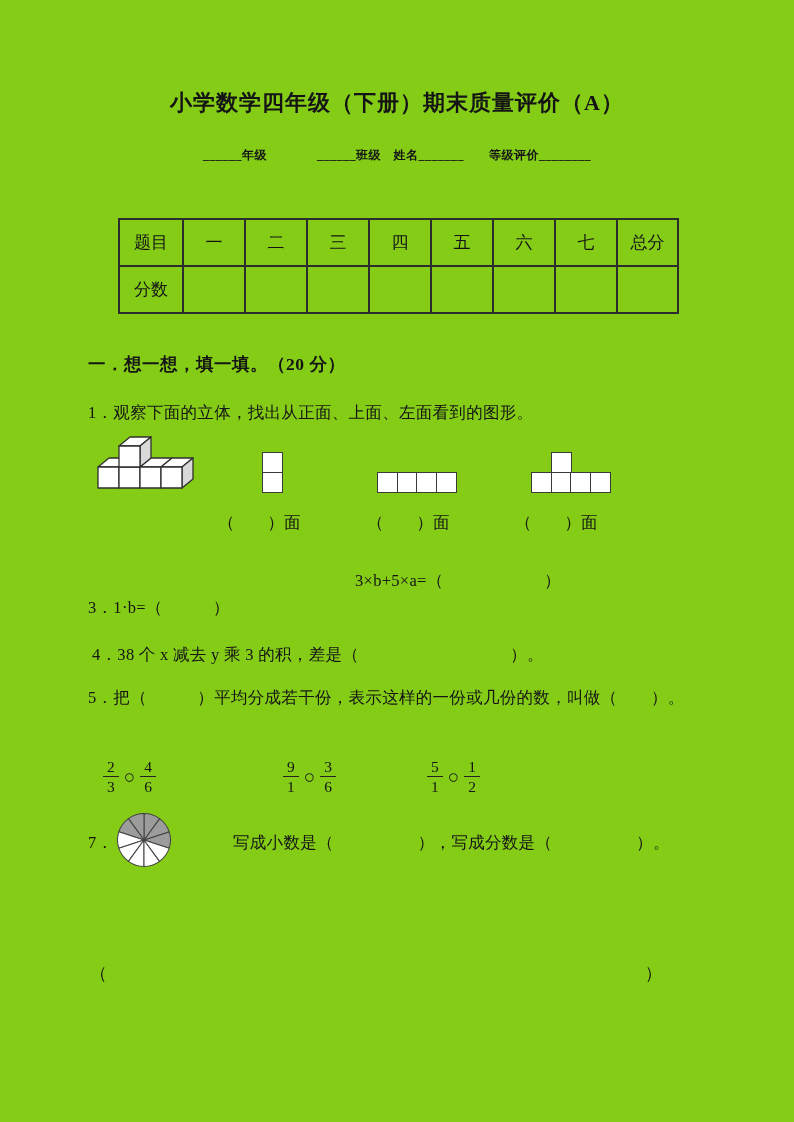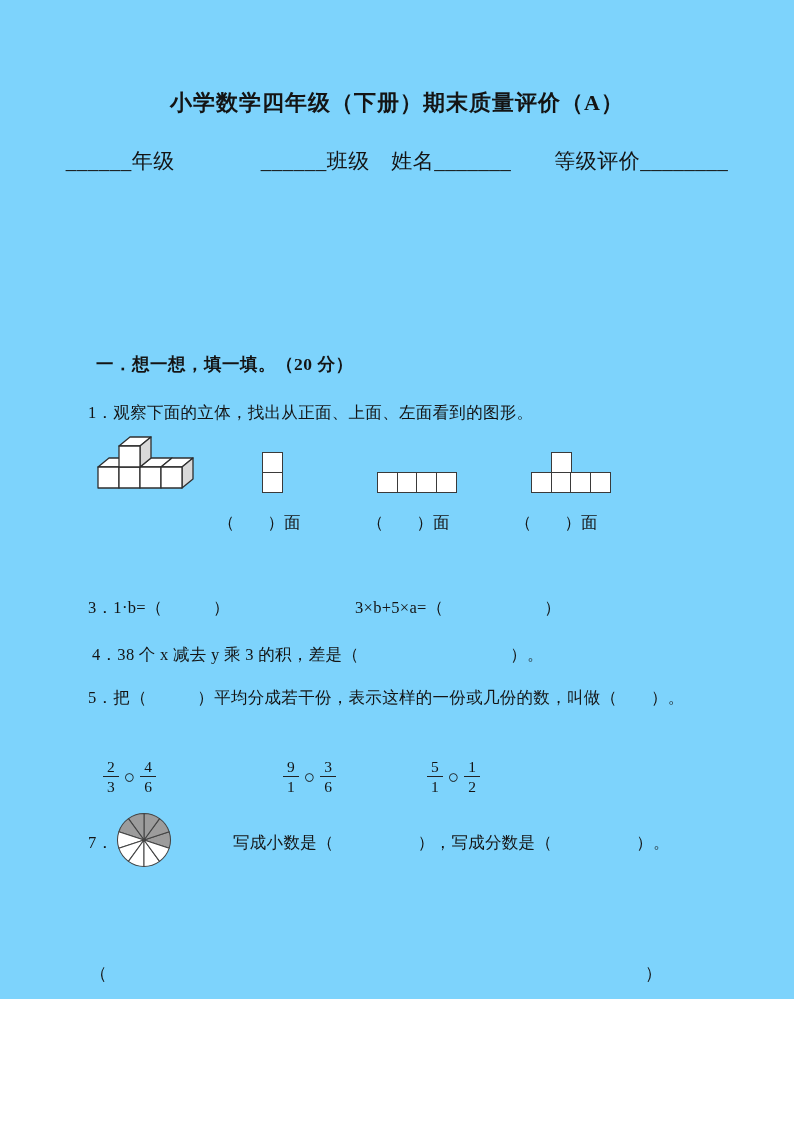--- a/index.html
+++ b/index.html
@@ -2,43 +2,43 @@
 <html><head>
 <meta charset="utf-8">
 <style>
   * { margin:0; padding:0; box-sizing:border-box; }
   html,body { background:#ffffff; }
   body {
     width:794px; height:1122px; position:relative;
     font-family:"Liberation Serif","DejaVu Serif",serif;
     color:#141414;
   }
-  .page { position:absolute; left:0; top:0; width:794px; height:999px; background:#7dd3fc; overflow:hidden; }
+  .page { position:absolute; left:0; top:0; width:794px; height:1122px; background:#84cc16; overflow:hidden; }
   .abs { position:absolute; }
 
   .title {
     left:0; top:88px; width:794px; text-align:center;
     font-size:22px; font-weight:bold; letter-spacing:1px;
   }
   .info-line {
     left:0; top:147px; width:794px; text-align:center;
-    font-size:21px; letter-spacing:0.5px; white-space:pre;
+    font-size:12px; letter-spacing:0.5px; white-space:pre;font-weight:bold;
   }
 
   table.score-table {
     position:absolute; left:118px; top:218px;
     border-collapse:collapse; table-layout:fixed; width:559px;
   }
   table.score-table td {
     border:2px solid #2d2d2d; height:47px; text-align:center;
     font-size:17px; padding:0;
   }
 
   .section-heading {
-    left:88px; top:352px; font-size:17.5px; font-weight:bold; letter-spacing:0.5px;margin-left:8px;
+    left:88px; top:352px; font-size:17.5px; font-weight:bold; letter-spacing:0.5px;
   }
   .qline { font-size:16.5px; letter-spacing:0.3px; white-space:pre; }
 
   
   .sq {
     position:absolute; width:21px; height:21px;
     border:1.5px solid #3a3a3a; background:#ffffff;
   }
 
   .face-label { font-size:16.5px; white-space:pre; }
@@ -54,20 +54,46 @@
 </style>
 </head>
 <body>
 
 <div class="page">
 
   <div class="abs title">小学数学四年级（下册）期末质量评价（A）</div>
 
   <div class="abs info-line">______年级　　　　______班级　姓名_______　　等级评价________</div>
 
+  <table class="score-table">
+    <tbody>
+        <tr>
+      <td style="width:64px">题目</td>
+      <td style="width:62px">一</td>
+      <td style="width:62px">二</td>
+      <td style="width:62px">三</td>
+      <td style="width:62px">四</td>
+      <td style="width:62px">五</td>
+      <td style="width:62px">六</td>
+      <td style="width:62px">七</td>
+      <td style="width:61px">总分</td>
+    </tr>
+    <tr>
+      <td>分数</td>
+      <td></td>
+      <td></td>
+      <td></td>
+      <td></td>
+      <td></td>
+      <td></td>
+      <td></td>
+      <td></td>
+    </tr>
+  </tbody>
+    </table>
 
   <div class="abs section-heading">一．想一想，填一填。（20 分）</div>
 
   <div class="abs qline" style="left:88px; top:402px;">1．观察下面的立体，找出从正面、上面、左面看到的图形。</div>
 
   <svg class="abs" style="left:93px; top:432px;" width="112" height="62" viewBox="0 0 112 62">
     <g stroke="#2f2f2f" stroke-width="1.3" stroke-linejoin="round" fill="#ffffff">
 
       <polygon points="5,35 26,35 37,26 16,26"></polygon>
       <polygon points="47,35 68,35 79,26 58,26"></polygon>
@@ -105,21 +131,21 @@
     <div class="sq" style="left:39px; top:19.5px;"></div>
     <div class="sq" style="left:58.5px; top:19.5px;"></div>
   </div>
 
   <div class="abs face-label" style="left:218px; top:512px;">（　　）面</div>
   <div class="abs face-label" style="left:367px; top:512px;">（　　）面</div>
   <div class="abs face-label" style="left:515px; top:512px;">（　　）面</div>
 
 
   <div class="abs qline" style="left:88px; top:597px;">3．1·b=（　　　）</div>
-  <div class="abs qline" style="left:355px; top:597px;">3×b+5×a=（　　　　　　）</div>
+  <div class="abs qline" style="left:355px; top:570px;">3×b+5×a=（　　　　　　）</div>
 
   <div class="abs qline" style="left:92px; top:644px;">4．38 个 x 减去 y 乘 3 的积，差是（　　　　　　　　　）。</div>
 
   <div class="abs qline" style="left:88px; top:687px;">5．把（　　　）平均分成若干份，表示这样的一份或几份的数，叫做（　　）。</div>
 
 
   <div class="frac-group" style="left:103px;">
     <span class="frac">
       <span class="num">2</span>
       <span class="den">3</span>

